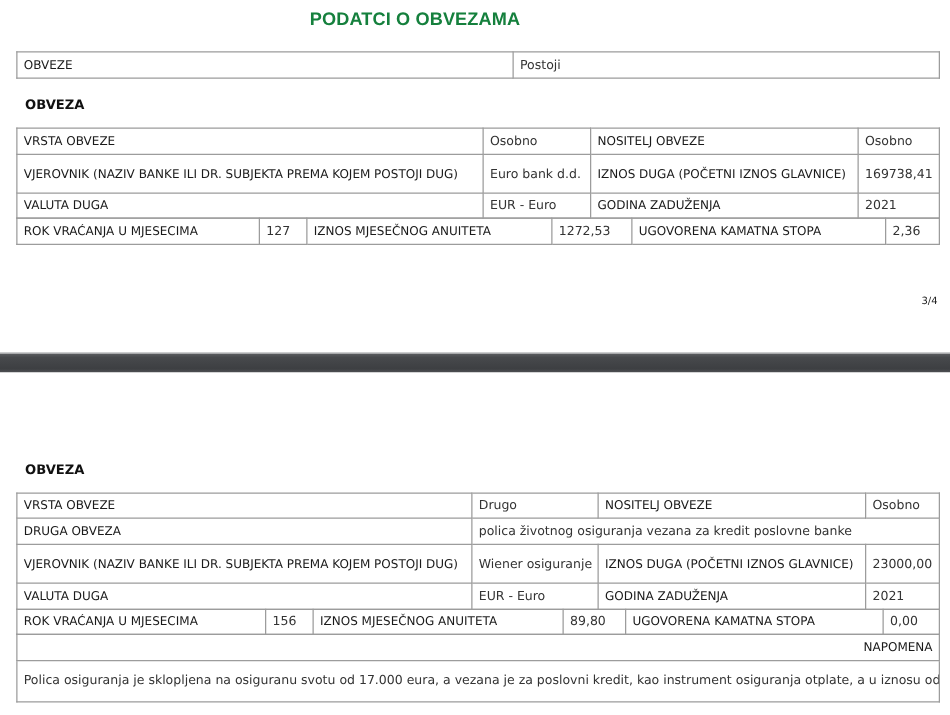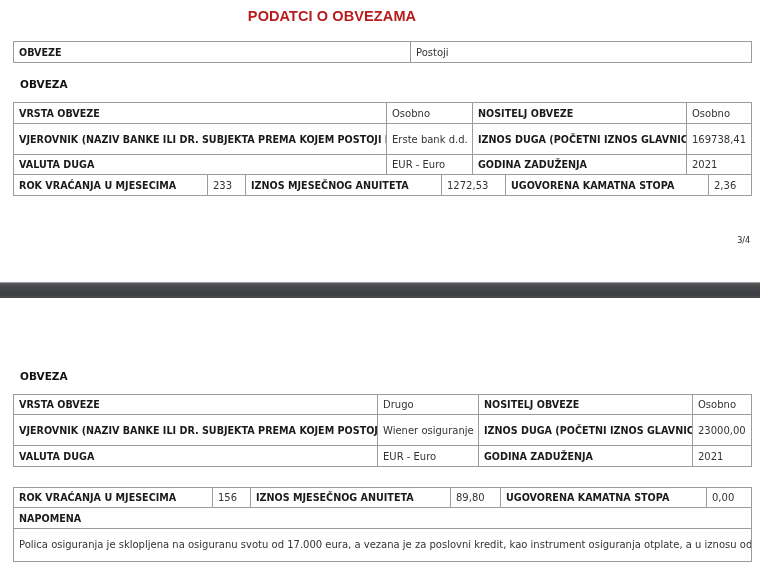--- a/index.html
+++ b/index.html
@@ -12,35 +12,35 @@
     .page1 { top: 0; height: 282px; }
     .page2 { top: 298px; height: 274px; }
     .separator {
       position: absolute; left: 0; top: 282px; width: 760px; height: 16px;
       background: linear-gradient(#5a5c5f 0px, #47494c 3px, #3d3f42 12px, #55575a 16px);
       border-top: 1px solid #9a9c9e; box-sizing: border-box;
     }
     .title {
       position: absolute; top: 8px; left: 0; width: 664px; text-align: center;
       font-family: "Liberation Sans", sans-serif; font-weight: bold; font-size: 14.5px;
-      color: #b91c1c; letter-spacing: 0.1px;
+      color: #15803d; letter-spacing: 0.1px;
     }
     .section-heading {
       position: absolute; left: 20px; font-weight: bold; font-size: 10.5px; color: #111;
       font-family: "DejaVu Sans", sans-serif;
     }
     table.grid {
       position: absolute; border-collapse: collapse; table-layout: fixed;
       font-size: 10px;
     }
     table.grid td {
       border: 1.5px solid #9c9c9c; padding: 0 5px; vertical-align: middle;
       white-space: nowrap; overflow: hidden; line-height: 11px;
     }
-    td.lbl { font-weight: bold; color: #1a1a1a; font-size: 9.6px; margin-left: 40px; }
+    td.lbl { font-weight: normal; color: #1a1a1a; font-size: 9.6px; margin-left: 40px; }
     td.val { color: #333; font-weight: normal; }
     td.wrap { white-space: normal; }
     .page-number {
       position: absolute; right: 10px; top: 236px; font-size: 8px; color: #222;
       font-family: "DejaVu Sans", sans-serif;
     }
   </style>
 </head>
 <body>
 
@@ -71,21 +71,21 @@
     </colgroup>
     <tbody>
         <tr style="height:21px">
       <td class="lbl">VRSTA OBVEZE</td>
       <td class="val">Osobno</td>
       <td class="lbl">NOSITELJ OBVEZE</td>
       <td class="val">Osobno</td>
     </tr>
     <tr style="height:31px">
       <td class="lbl wrap">VJEROVNIK (NAZIV BANKE ILI DR. SUBJEKTA PREMA KOJEM POSTOJI DUG)</td>
-      <td class="val">Erste bank d.d.</td>
+      <td class="val">Euro bank d.d.</td>
       <td class="lbl">IZNOS DUGA (POČETNI IZNOS GLAVNICE)</td>
       <td class="val">169738,41</td>
     </tr>
     <tr style="height:20px">
       <td class="lbl">VALUTA DUGA</td>
       <td class="val">EUR - Euro</td>
       <td class="lbl">GODINA ZADUŽENJA</td>
       <td class="val">2021</td>
     </tr>
   </tbody>
@@ -96,21 +96,21 @@
       <col style="width:194px">
         <col style="width:38px">
         <col style="width:196px">
         <col style="width:64px">
         <col style="width:203px">
         <col style="width:43px">
     </colgroup>
     <tbody>
         <tr style="height:21px">
       <td class="lbl">ROK VRAĆANJA U MJESECIMA</td>
-      <td class="val">233</td>
+      <td class="val">127</td>
       <td class="lbl">IZNOS MJESEČNOG ANUITETA</td>
       <td class="val">1272,53</td>
       <td class="lbl">UGOVORENA KAMATNA STOPA</td>
       <td class="val">2,36</td>
     </tr>
   </tbody>
     </table>
 
   <div class="page-number">3/4</div>
 </div>
@@ -126,20 +126,24 @@
         <col style="width:101px">
         <col style="width:214px">
         <col style="width:59px">
     </colgroup>
     <tbody>
         <tr style="height:20px">
       <td class="lbl">VRSTA OBVEZE</td>
       <td class="val">Drugo</td>
       <td class="lbl">NOSITELJ OBVEZE</td>
       <td class="val">Osobno</td>
+    </tr>
+    <tr style="height:21px">
+      <td class="lbl">DRUGA OBVEZA</td>
+      <td class="val" colspan="3">polica životnog osiguranja vezana za kredit poslovne banke</td>
     </tr>
     <tr style="height:31px">
       <td class="lbl wrap">VJEROVNIK (NAZIV BANKE ILI DR. SUBJEKTA PREMA KOJEM POSTOJI DUG)</td>
       <td class="val">Wiener osiguranje</td>
       <td class="lbl">IZNOS DUGA (POČETNI IZNOS GLAVNICE)</td>
       <td class="val">23000,00</td>
     </tr>
     <tr style="height:21px">
       <td class="lbl">VALUTA DUGA</td>
       <td class="val">EUR - Euro</td>
@@ -163,21 +167,21 @@
       <td class="lbl">ROK VRAĆANJA U MJESECIMA</td>
       <td class="val">156</td>
       <td class="lbl">IZNOS MJESEČNOG ANUITETA</td>
       <td class="val">89,80</td>
       <td class="lbl">UGOVORENA KAMATNA STOPA</td>
       <td class="val">0,00</td>
     </tr>
   </tbody>
     </table>
 
-  <table class="grid" style="left:13px; top:209px; width:738px;">
+  <table class="grid" style="left:13px; top:209px; width:738px;text-align:right;">
     <colgroup>
         <col style="width:738px">
       </colgroup>
     <tbody>
         <tr style="height:21px">
       <td class="lbl">NAPOMENA</td>
     </tr>
     <tr style="height:33px">
       <td class="val wrap" style="line-height:12px; padding-top:2px; padding-bottom:2px;">Polica osiguranja je sklopljena na osiguranu svotu od 17.000 eura, a vezana je za poslovni kredit, kao instrument osiguranja otplate, a u iznosu od 10 posto iznosa kredita.</td>
     </tr>

